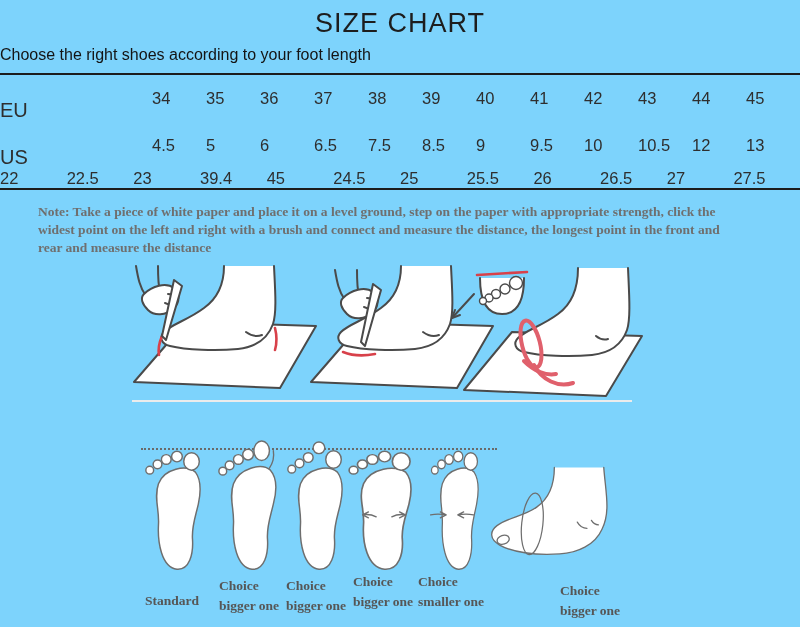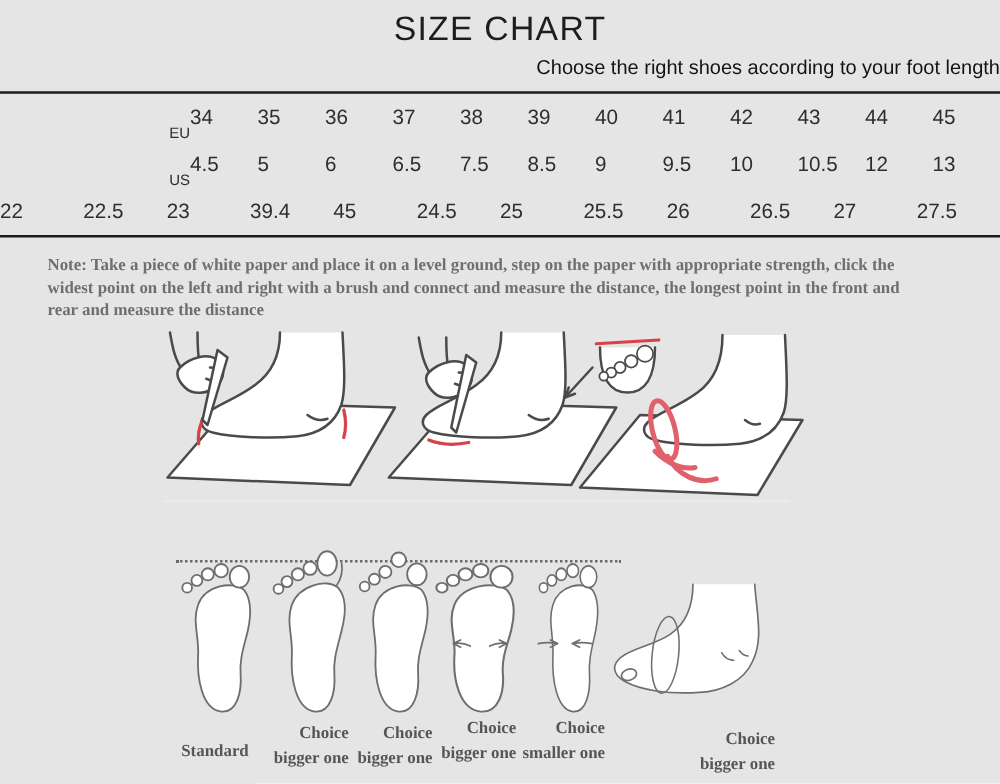--- a/index.html
+++ b/index.html
@@ -5,33 +5,33 @@
   :root{
     --red:#d8414a;
     --tape:#e0606c;
     --sketch:#4a4a4a;
     --fp:#6e6e6e;
     --note:#6f6f6f;
     --label:#565656;
     --tline:#1c1c1c;
   }
   html,body{margin:0;padding:0;background:#fff;}
-  #page{position:relative;width:800px;height:627px;background:#e5e5e5;overflow:hidden;
+  #page{position:relative;width:800px;height:627px;background:#7dd3fc;overflow:hidden;
         font-family:"Liberation Sans",sans-serif;}
 
   .title{position:absolute;top:8px;left:0;width:800px;text-align:center;
          font-size:27px;letter-spacing:1px;color:#1d1d1d;font-weight:400;}
-  .subtitle{position:absolute;top:46px;left:0;width:800px;text-align:right;
+  .subtitle{position:absolute;top:46px;left:0;width:800px;text-align:left;
          font-size:16px;color:#141414;font-weight:400;}
 
   .table{position:absolute;top:73px;left:0;width:800px;height:117px;
          border-top:2px solid var(--tline);border-bottom:2px solid var(--tline);
          display:flex;flex-direction:column;box-sizing:border-box;}
   .trow{flex:1;display:flex;align-items:center;}
-  .tlabel{width:152px;text-align:right;font-size:12px;color:#2e2e2e;margin-top:24px;}
+  .tlabel{width:152px;text-align:left;font-size:20px;color:#2e2e2e;margin-top:24px;}
   .tcell{flex:1;text-align:left;font-size:16.5px;color:#2e2e2e;}
 
   .note{position:absolute;top:203px;left:38px;width:684px;
         font-family:"Liberation Serif",serif;font-weight:700;
         font-size:13.5px;line-height:1.33;color:var(--note);}
 
   .seam{position:absolute;top:400px;left:132px;width:500px;height:2px;background:#ececec;}
 
   .dottedline{position:absolute;top:448px;left:141px;width:356px;height:0;
               border-top:2px dotted #6a6a6a;}
@@ -39,21 +39,21 @@
   .illo{position:absolute;}
   svg{display:block;overflow:visible;}
   .sk{stroke:var(--sketch);fill:none;stroke-width:2;stroke-linecap:round;stroke-linejoin:round;}
   .skw{stroke:var(--sketch);fill:#fff;stroke-width:2;stroke-linecap:round;stroke-linejoin:round;}
   .skt{stroke:var(--sketch);fill:#fff;stroke-width:1.4;}
   .rd{stroke:var(--red);fill:none;stroke-width:2.6;stroke-linecap:round;}
   .tp{stroke:var(--tape);fill:none;stroke-width:4;stroke-linecap:round;}
   .fp{stroke:var(--fp);fill:#fff;stroke-width:1.5;stroke-linecap:round;stroke-linejoin:round;}
   .fpl{stroke:var(--fp);fill:none;stroke-width:1.4;stroke-linecap:round;}
 
-  .ftlabel{position:absolute;transform:translateX(-50%);text-align:right;
+  .ftlabel{position:absolute;transform:translateX(-50%);text-align:left;
            font-family:"Liberation Serif",serif;font-weight:700;font-size:13.5px;
            line-height:1.5;color:var(--label);white-space:pre-line;}
 </style>
 </head>
 <body>
 
 <div id="page">
 
   <div class="title">SIZE CHART</div>
   <div class="subtitle">Choose the right shoes according to your foot length</div>

